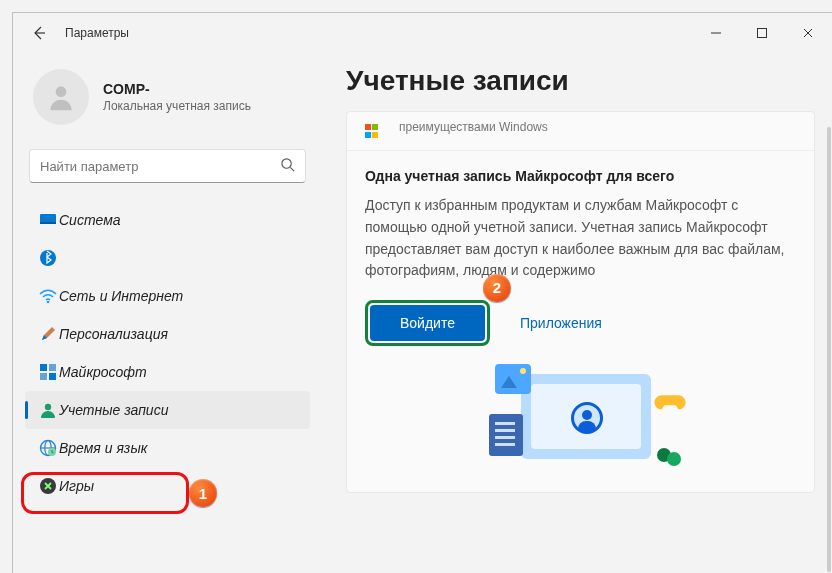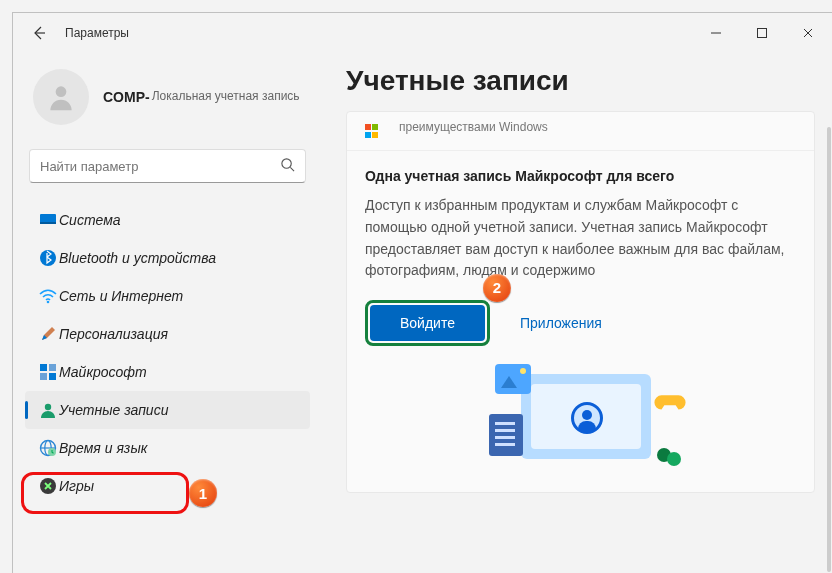--- a/index.html
+++ b/index.html
@@ -9,21 +9,21 @@
   .titlebar-left { display: flex; align-items: center; gap: 16px; }
   .back-btn { width: 20px; height: 20px; display: flex; align-items: center; justify-content: center; font-size: 14px; color: #333; cursor: pointer; }
   .title { font-size: 12px; color: #333; }
   .winctrl { display: flex; gap: 0; }
   .winbtn { width: 46px; height: 32px; display: flex; align-items: center; justify-content: center; font-size: 12px; color: #333; }
   .content { display: flex; height: calc(100% - 40px); }
   .sidebar { width: 309px; padding: 8px 8px 8px 8px; display: flex; flex-direction: column; gap: 8px; position: relative; }
   .profile { display: flex; align-items: center; gap: 14px; padding: 8px 12px 16px 12px; }
   .avatar { width: 56px; height: 56px; border-radius: 50%; background: #e5e5e5; display: flex; align-items: center; justify-content: center; }
   .avatar svg { width: 32px; height: 32px; fill: #c0c0c0; }
-  .profile-text { display: flex; flex-direction: row; gap: 2px; }
+  .profile-text { display: flex; flex-direction: column; gap: 2px; }
   .profile-name { font-size: 14px; font-weight: 600; color: #222; }
   .profile-type { font-size: 12px; color: #666; }
   .search { display: flex; align-items: center; background: #fff; border-radius: 4px; border: 1px solid #ddd; border-bottom: 1px solid #999; height: 34px; margin: 0 8px 10px 8px; padding: 0 10px; justify-content: space-between; }
   .search input { border: none; outline: none; font-size: 13px; color: #666; background: transparent; width: 220px; }
   .search-icon { color: #555; font-size: 15px; }
   .nav { display: flex; flex-direction: column; gap: 0; padding: 0 4px; overflow: hidden; }
   .nav-item { display: flex; align-items: center; gap: 2px; padding: 10px 14px; border-radius: 4px; font-size: 14px; color: #222; position: relative; cursor: pointer; font-style: italic; }
   .nav-item.active { background: #eaeaea; }
   .nav-item.active::before { content: ""; position: absolute; left: 0; top: 10px; bottom: 10px; width: 3px; background: #0067c0; border-radius: 2px; }
   .nav-icon { width: 18px; height: 18px; display: flex; align-items: center; justify-content: center; flex-shrink: 0; }
@@ -134,21 +134,20 @@
             </span>
           <span>Система</span>
         </div>
         <div class="nav-item">
           <span class="nav-icon">
               <svg viewBox="0 0 18 18">
                 <circle cx="9" cy="9" r="8" fill="#0078d4"></circle>
                 <path d="M8 4v10l4-3-4-3 4-3-4-3" stroke="#fff" stroke-width="1.2" fill="none"></path>
               </svg>
             </span>
-          <span>Bluetooth и устройства</span>
         </div>
         <div class="nav-item">
           <span class="nav-icon">
               <svg viewBox="0 0 18 18">
                 <path d="M1 7c5-5 11-5 16 0M4 10c3-3 7-3 10 0M7 13c1.3-1.3 2.7-1.3 4 0" stroke="#1aa0ff" stroke-width="1.6" fill="none"></path>
                 <circle cx="9" cy="15" r="1.3" fill="#1aa0ff"></circle>
               </svg>
             </span>
           <span>Сеть и Интернет</span>
         </div>

